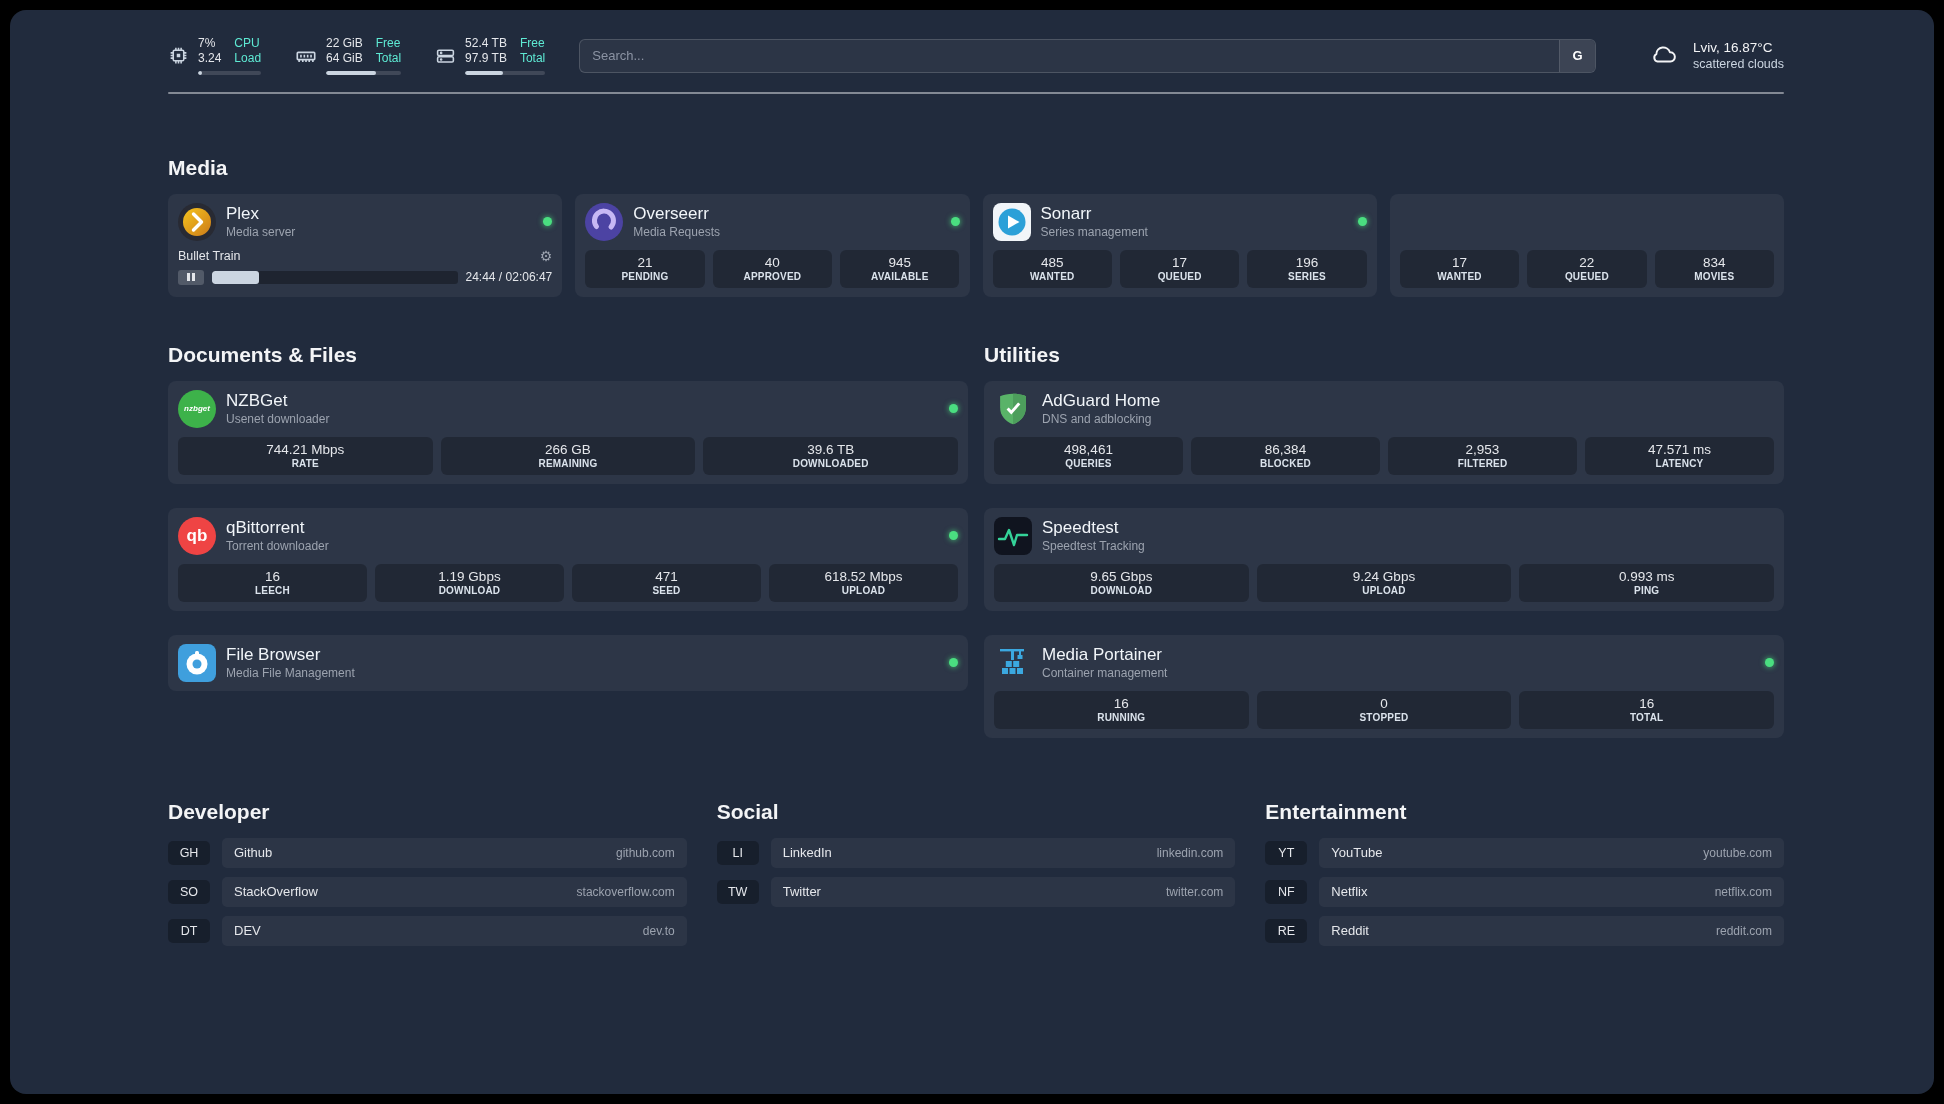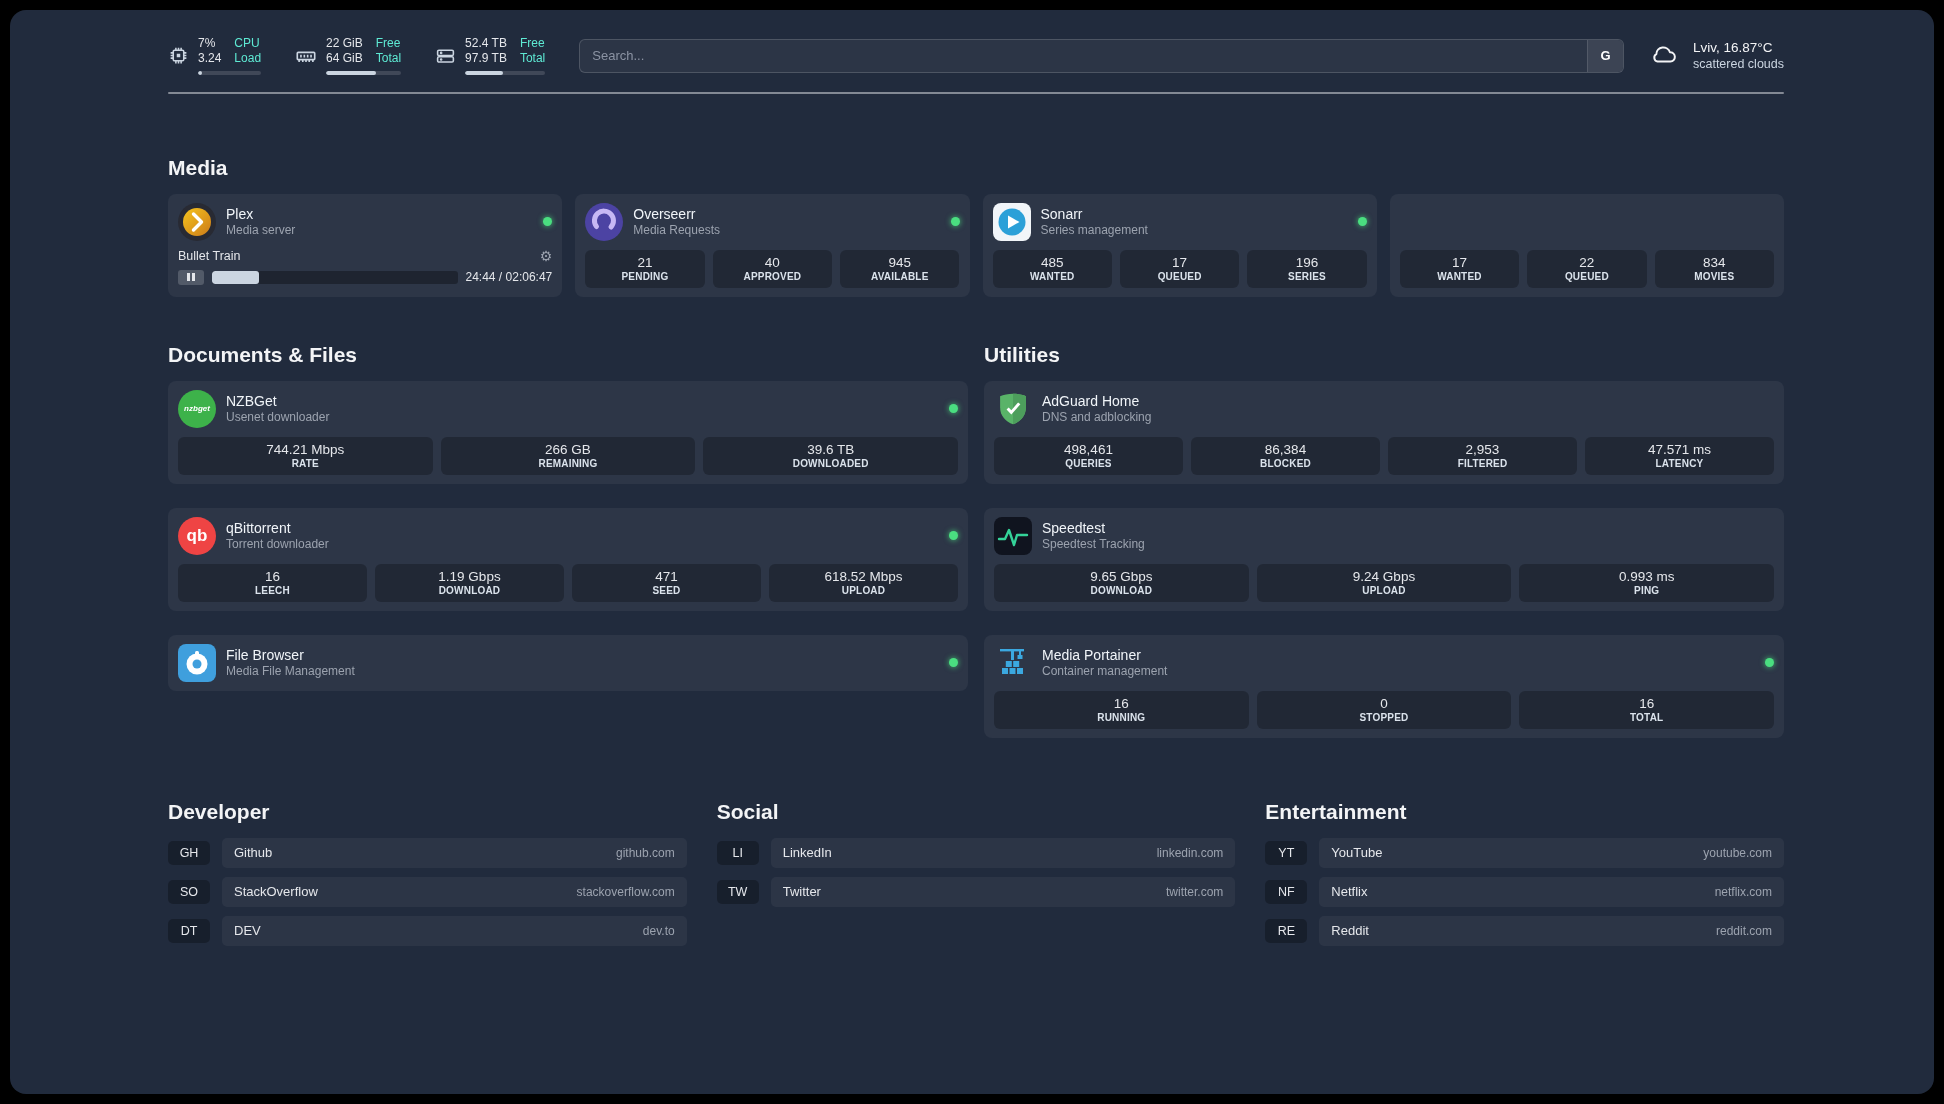--- a/index.html
+++ b/index.html
@@ -13,21 +13,21 @@
   .topbar { display:flex; align-items:center; }
   .resources { display:flex; align-items:center; gap:34px; }
   .res { display:flex; align-items:center; gap:9px; }
   .res-icon { color:#cbd5e1; display:flex; }
   .res-text { display:flex; gap:13px; font-size:12px; line-height:15px; }
   .res-values { color:#e5e7eb; }
   .res-labels { color:#5eead4; }
   .res-bar { height:4px; background:rgba(255,255,255,0.14); border-radius:2px; margin-top:5px; overflow:hidden; }
   .res-fill { height:100%; background:#cbd5e1; border-radius:2px; }
 
-  .searchwrap { flex:1; margin:0 22px 0 34px; height:34px; background:rgba(255,255,255,0.05);
+  .searchwrap { flex:1; margin:0 50px 0 34px; height:34px; background:rgba(255,255,255,0.05);
     border:1px solid rgba(255,255,255,0.16); border-radius:6px; display:flex; align-items:stretch; overflow:hidden; }
   .searchwrap input { flex:1; background:transparent; border:0; outline:0; color:#e5e7eb;
     font:13px "Liberation Sans", sans-serif; padding:0 12px; }
   .searchwrap input::placeholder { color:#8b93a3; }
   .g-btn { width:36px; background:#3c4454; color:#fff; display:flex; align-items:center; justify-content:center;
     font-size:13px; font-weight:700; border-left:1px solid rgba(255,255,255,0.12); cursor:pointer; }
 
   .weather { display:flex; align-items:center; gap:11px; }
   .weather-loc { font-size:13.5px; color:#f3f4f6; }
   .weather-cond { font-size:12.5px; color:#cbd5e1; margin-top:2px; }
@@ -37,21 +37,21 @@
   
   .section-title { font-size:21px; font-weight:600; color:#f3f4f6; }
   .media-section { margin-top:62px; }
   .media-grid { display:grid; grid-template-columns:repeat(4,1fr); gap:13px; margin-top:14px; }
 
   .card { background:rgba(255,255,255,0.055); border-radius:8px; padding:9px 10px; display:flex; flex-direction:column; }
   .card-header { display:flex; align-items:center; gap:10px; }
   .svc-icon { width:38px; height:38px; flex:none; display:flex; align-items:center; justify-content:center; }
   .icon-circle { width:38px; height:38px; border-radius:50%; display:flex; align-items:center; justify-content:center;
     color:#fff; font-weight:700; }
-  .svc-title { font-size:14px; color:#f1f5f9; font-weight:500; }
+  .svc-title { font-size:17px; color:#f1f5f9; font-weight:500; }
   .svc-sub { font-size:12px; color:#9ca3af; margin-top:1px; }
   .status-dot { width:9px; height:9px; border-radius:50%; background:#4ade80; margin-left:auto; flex:none;
     box-shadow:0 0 5px 1px rgba(74,222,128,0.55); }
 
   .stats-row { display:grid; gap:8px; margin-top:auto; padding-top:9px; }
   .stats-3 { grid-template-columns:repeat(3,1fr); }
   .stats-4 { grid-template-columns:repeat(4,1fr); }
   .stat { background:rgba(0,0,0,0.25); border-radius:6px; text-align:center; padding:5px 2px 6px; }
   .stat-value { font-size:13.5px; color:#e5e7eb; }
   .stat-label { font-size:10px; font-weight:700; color:#dbe3ec; margin-top:1px; letter-spacing:0.2px; }

